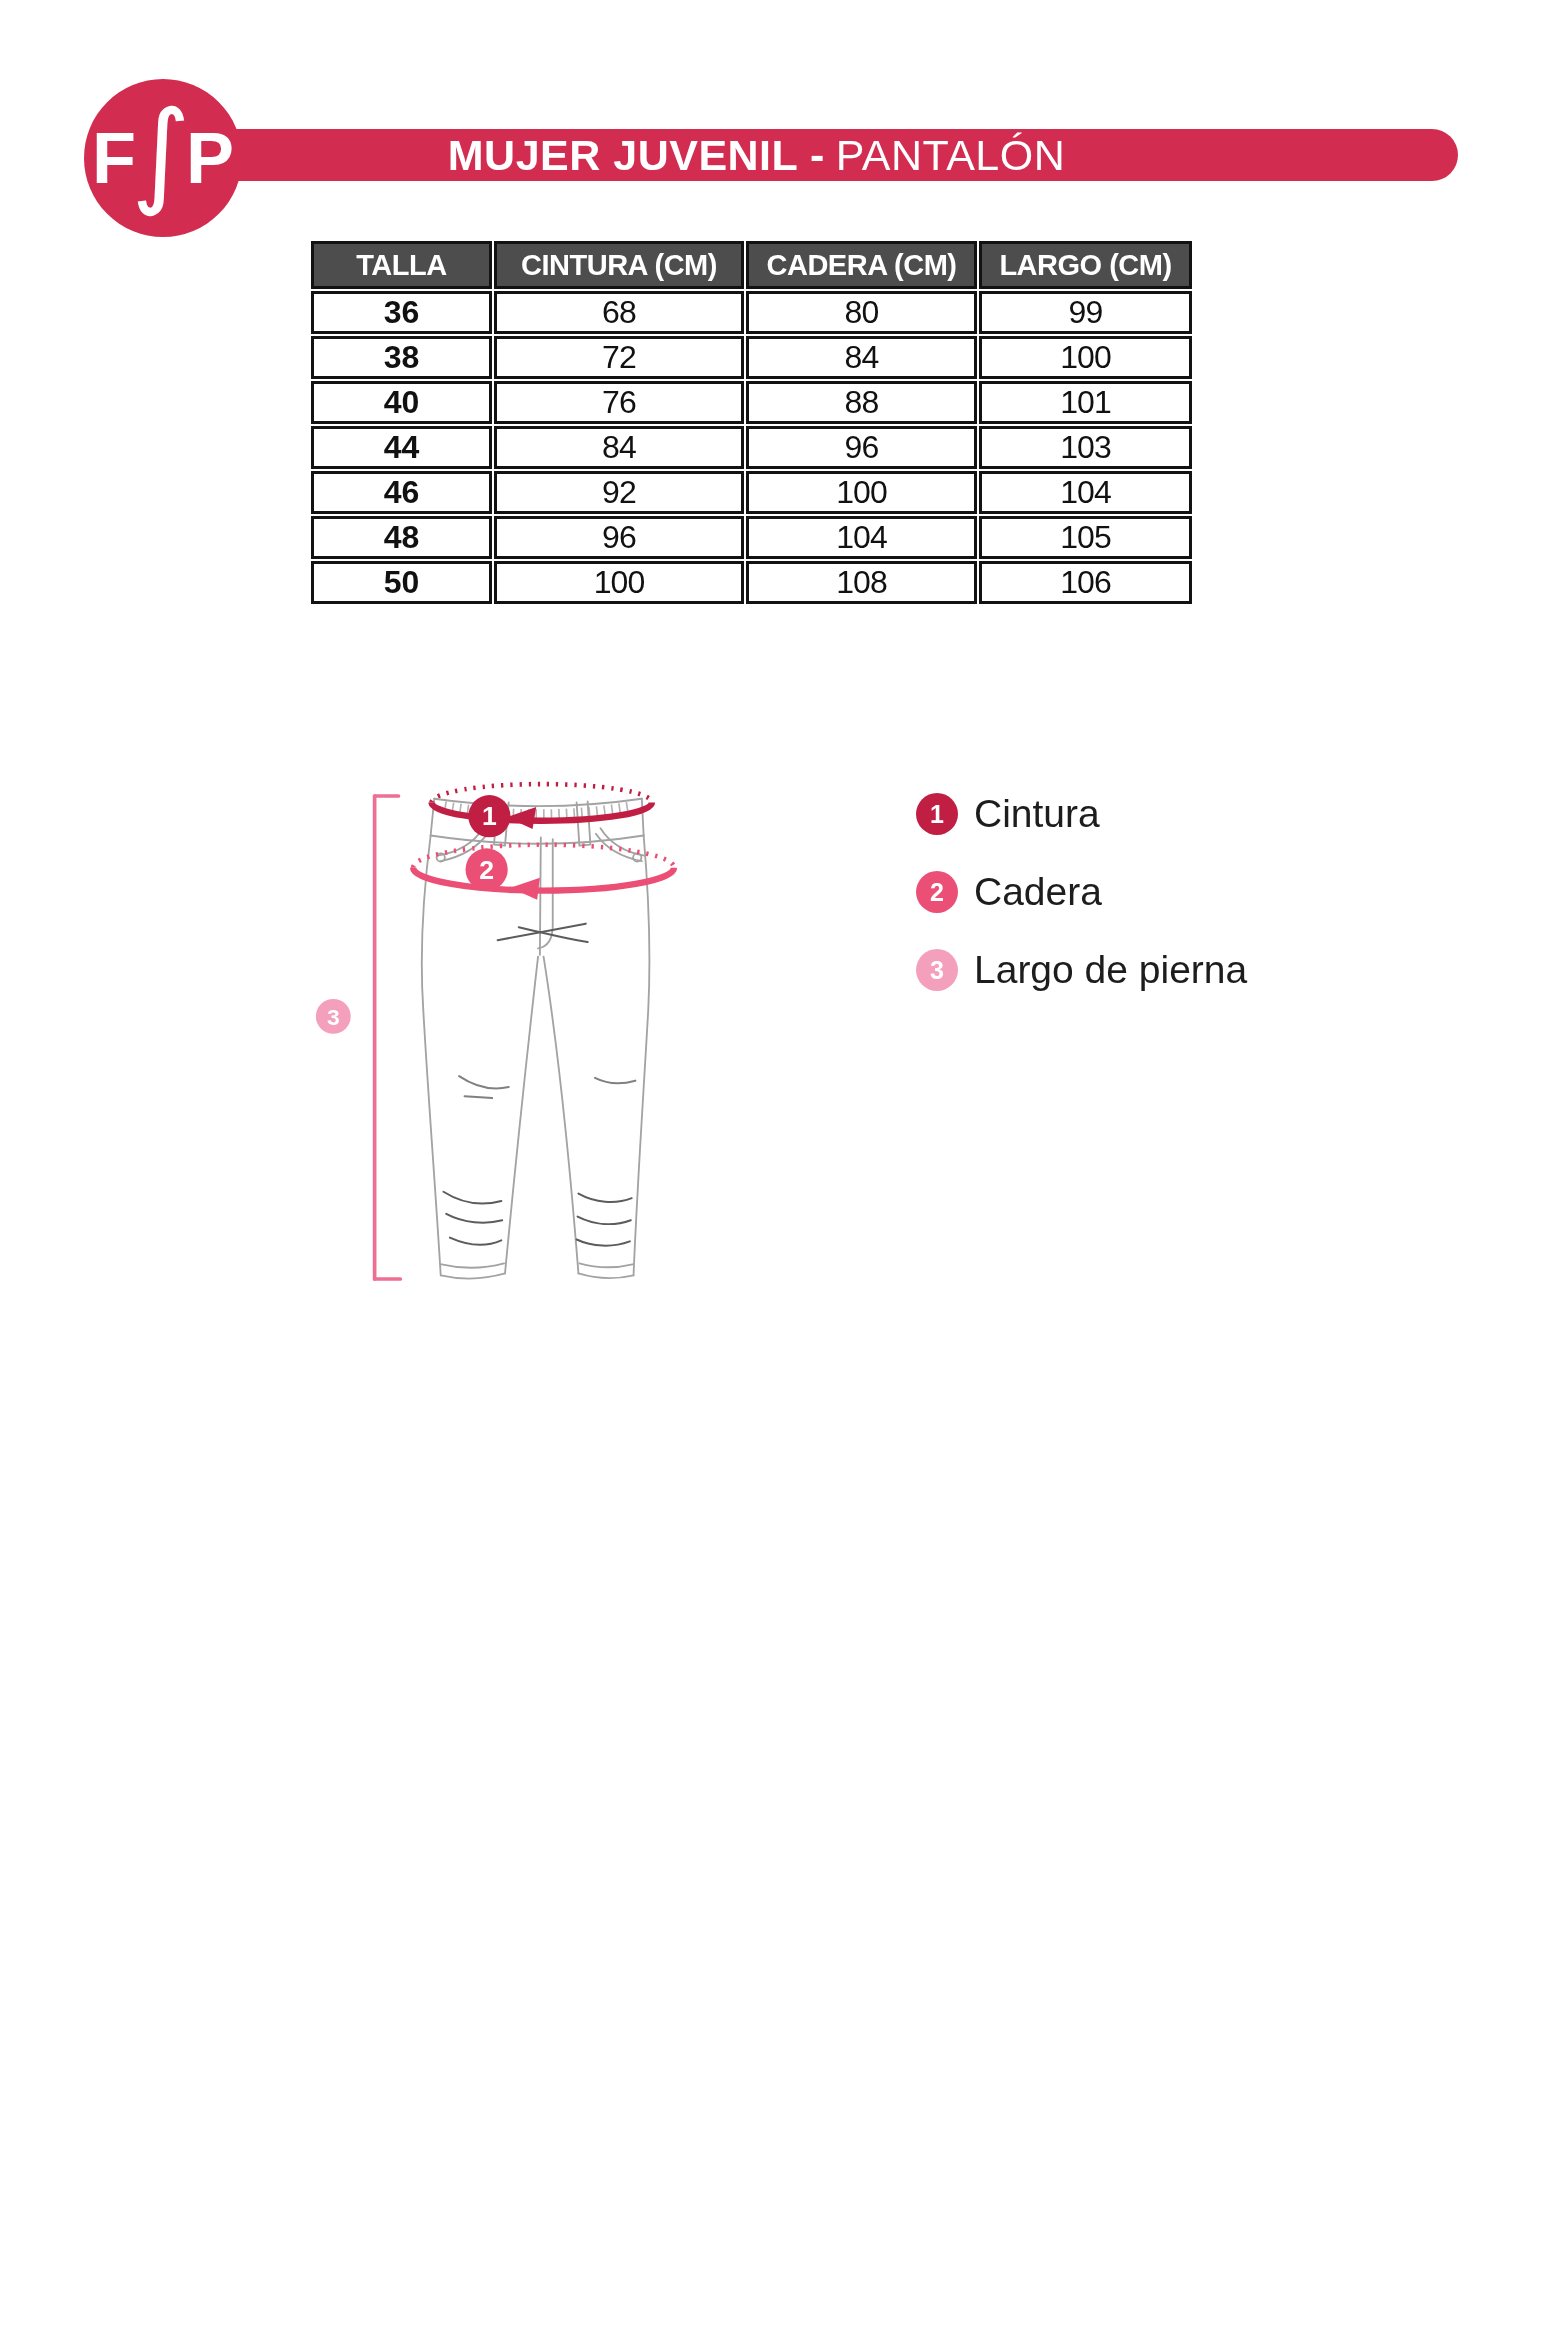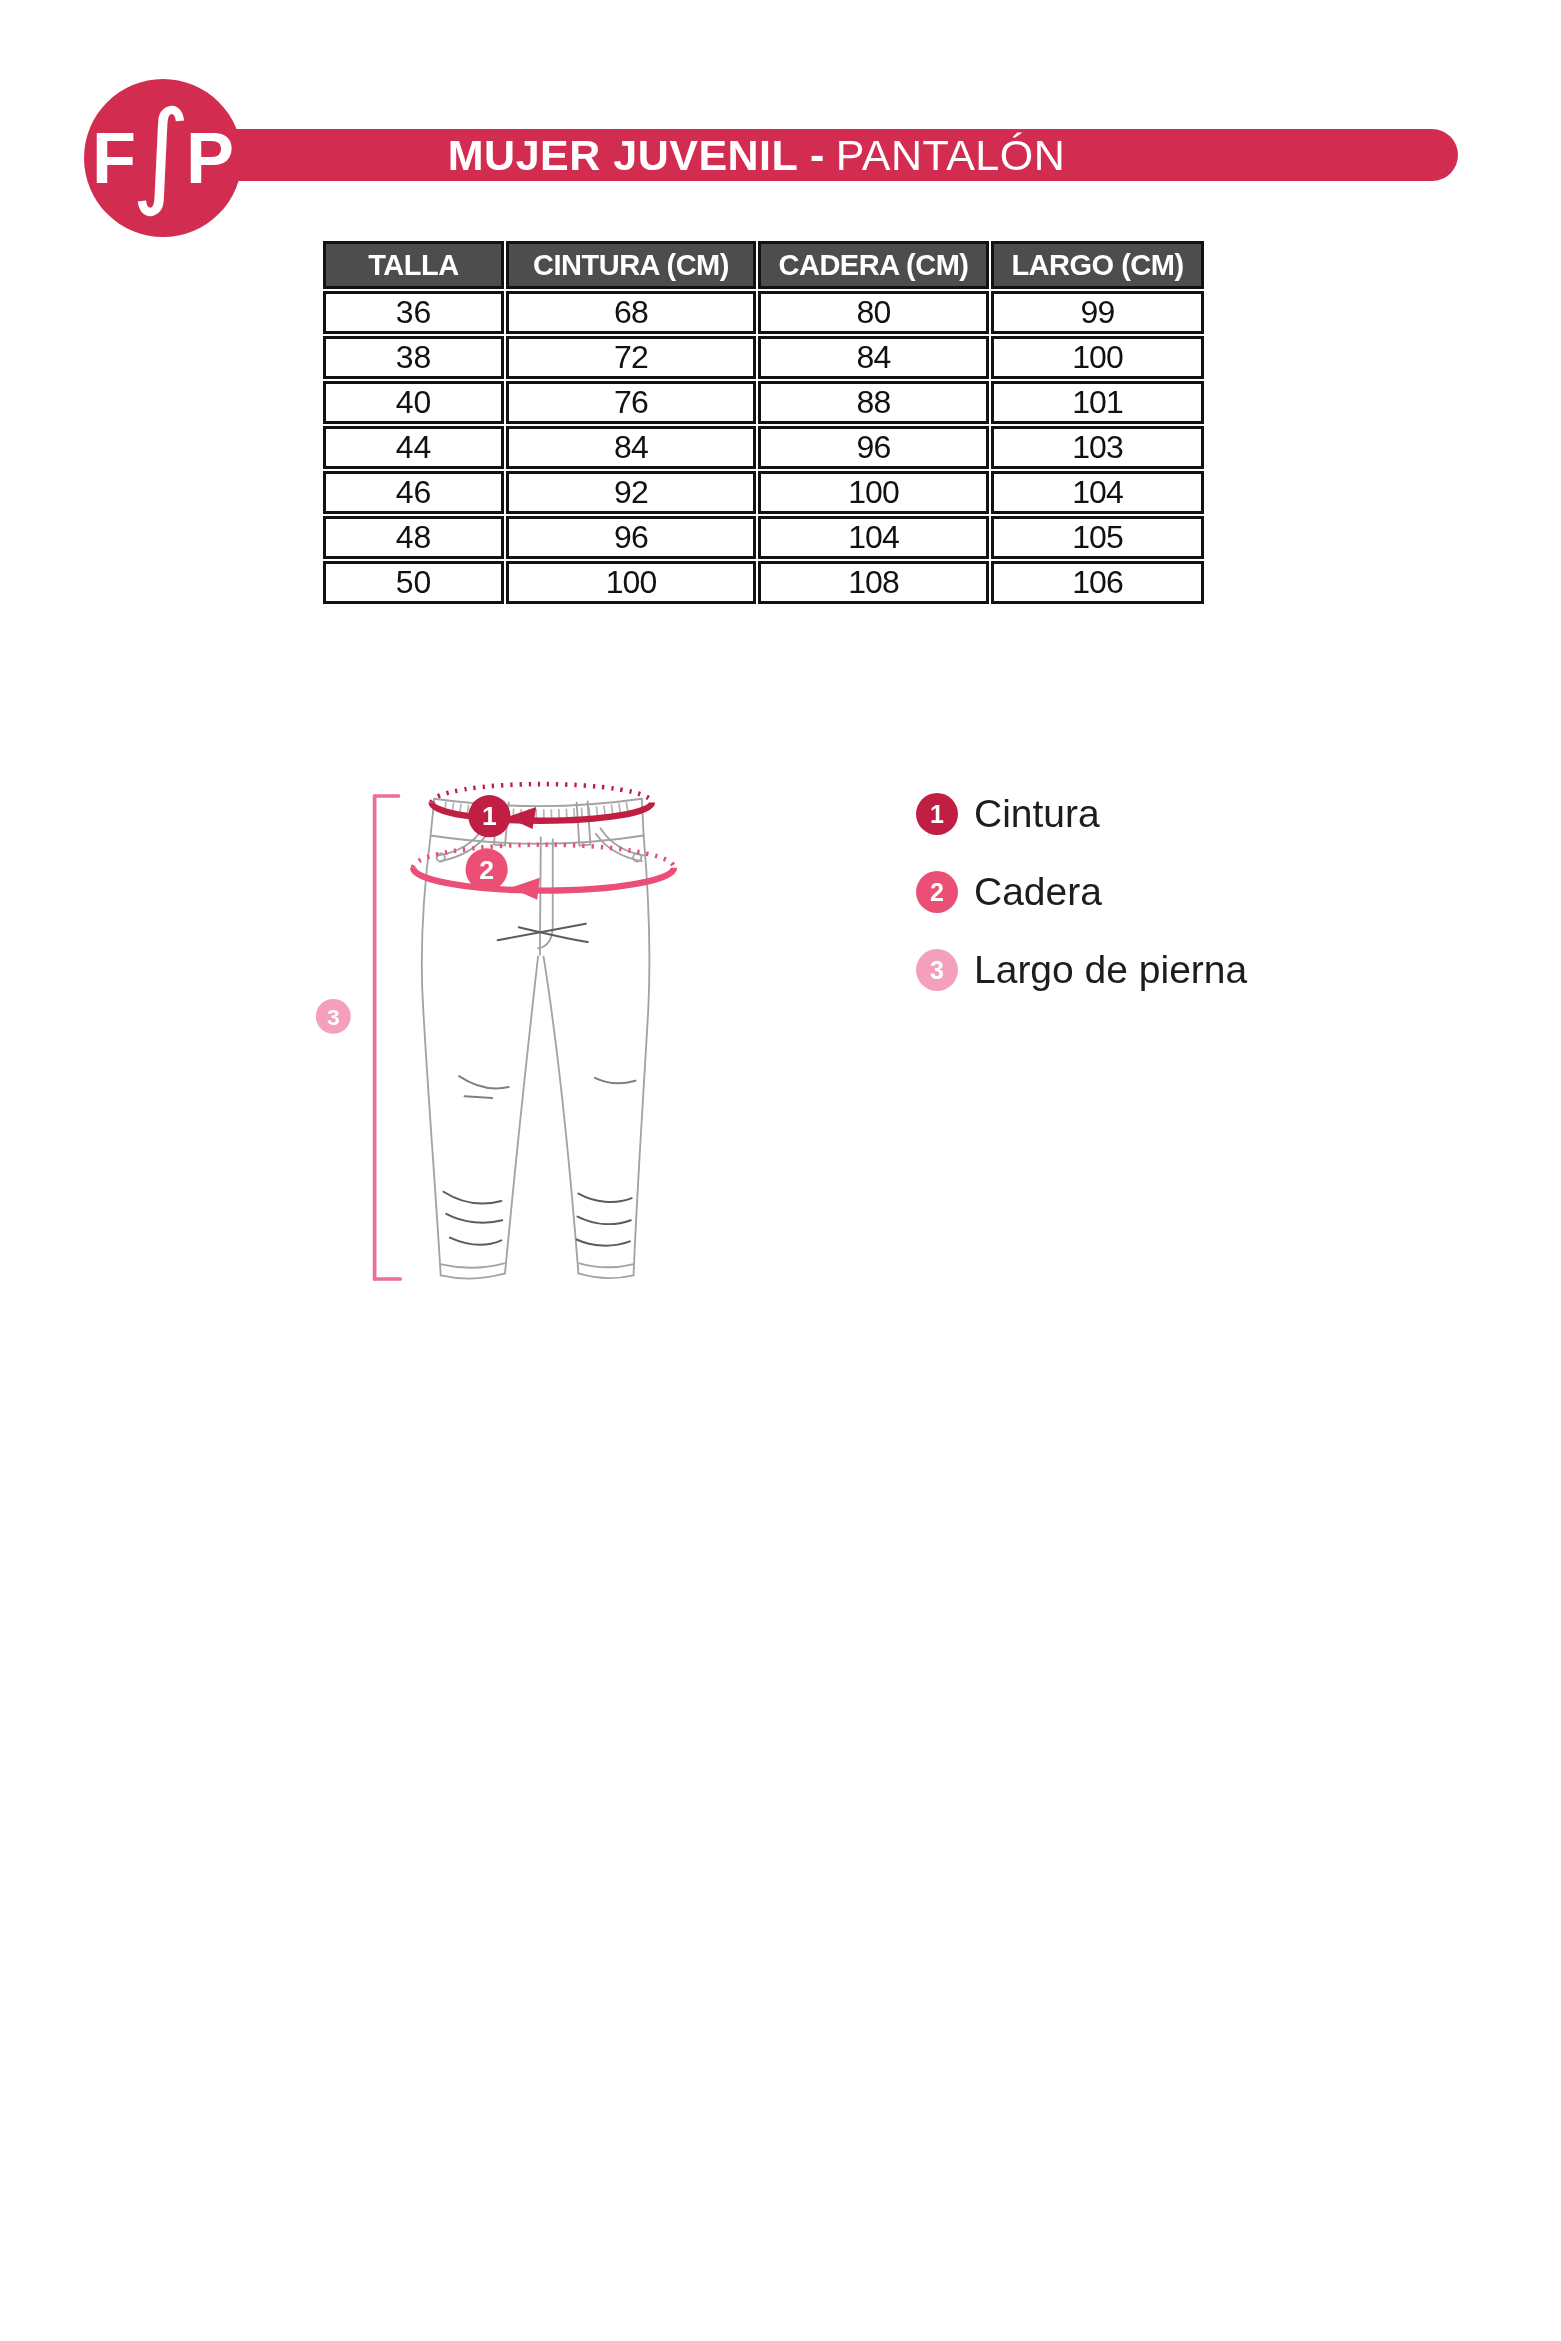--- a/index.html
+++ b/index.html
@@ -26,35 +26,35 @@
     display:flex; align-items:center; justify-content:center; color:#fff;
   }
   .logo-f,.logo-p { font-size:72px; font-weight:700; line-height:1; }
   .logo-s {
     font-family:"DejaVu Sans", sans-serif; font-weight:400; font-size:114px;
     line-height:0; margin:0 -4.6px; position:relative; top:-5.5px;
   }
 
   
   table.size-table {
-    position:absolute; left:321px; top:239px;
+    position:absolute; left:309px; top:239px;
     border-collapse:separate; border-spacing:2.8px;
   }
   .size-table th, .size-table td {
     border:3.7px solid #121212; text-align:center; vertical-align:middle;
   }
   .size-table th {
     background:#4D4D4D; color:#ffffff; font-size:29px; font-weight:700;
     height:48px; letter-spacing:-0.5px;
   }
   .size-table td {
     background:#ffffff; color:#111111; font-size:32px; font-weight:400;
     height:43px; letter-spacing:-0.9px;
   }
-  .size-table td.size-col { font-weight:400; letter-spacing:0; }
+  .size-table td.size-col { font-weight:700; letter-spacing:0; }
 
   
   .diagram-svg { position:absolute; left:303px; top:771px; }
 
   
   .legend { position:absolute; left:916px; top:793px; }
   .legend-item { display:flex; align-items:center; height:42px; margin-bottom:36px; }
   .legend-badge {
     width:42px; height:42px; border-radius:50%; flex:0 0 42px;
     color:#ffffff; font-size:25px; font-weight:700;

